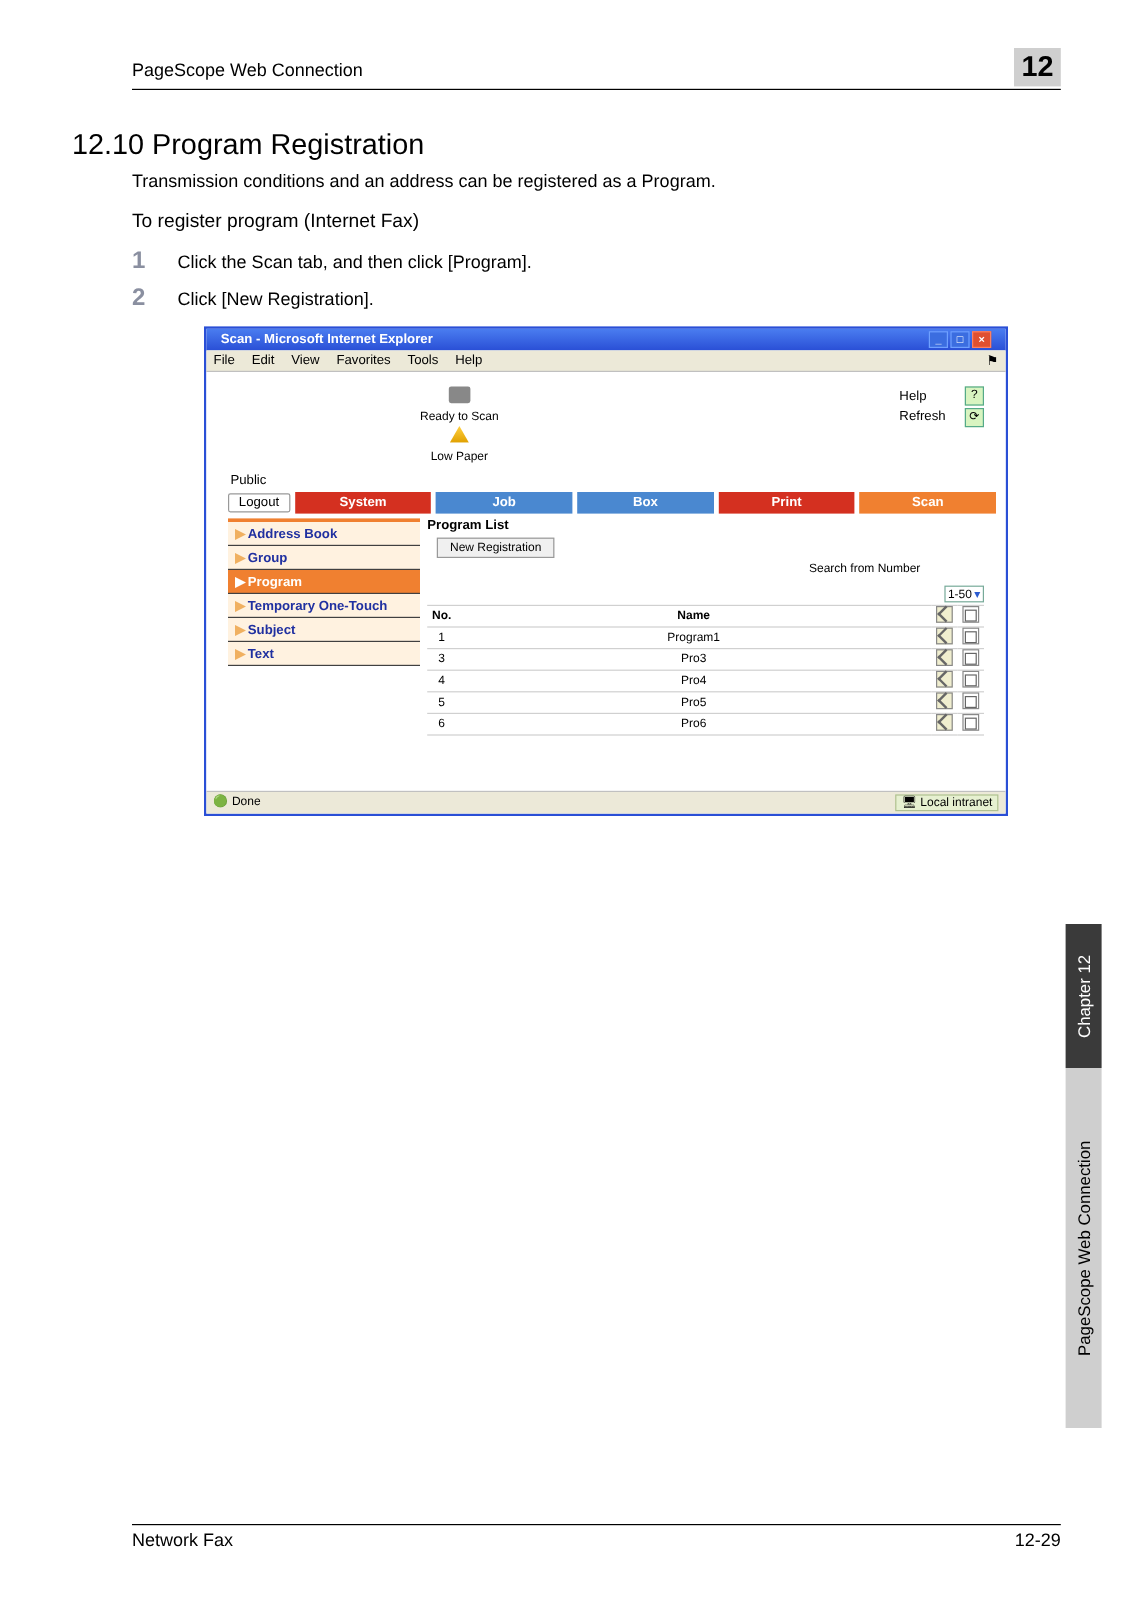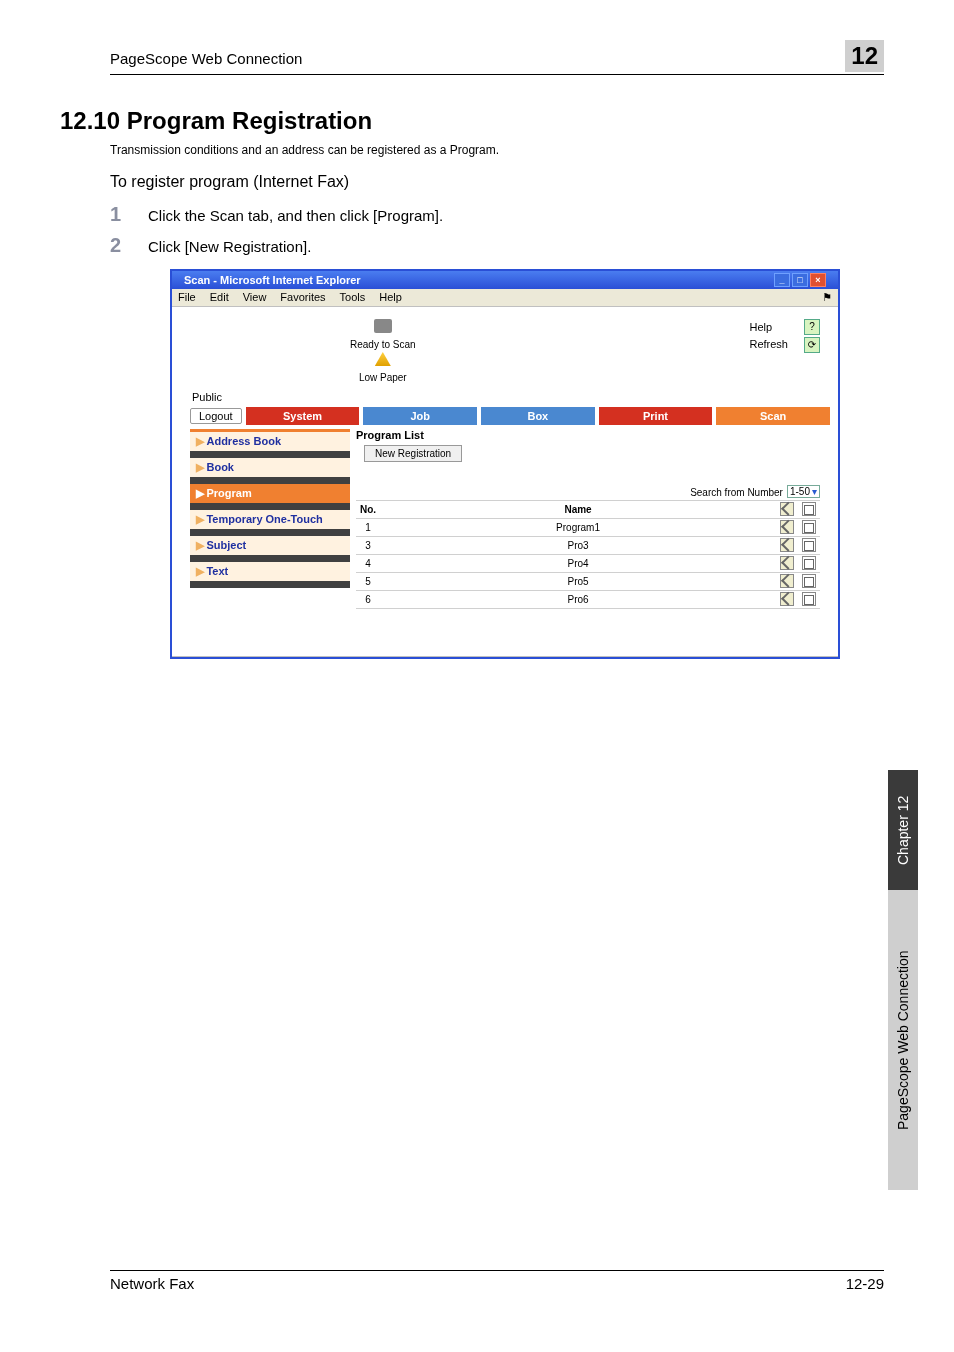--- a/index.html
+++ b/index.html
@@ -26,24 +26,24 @@
   }
   .header-left { font-size: 15px; }
   .header-right {
     background: #cfcfcf;
     font-size: 24px;
     font-weight: bold;
     padding: 2px 6px;
   }
   h1.section-title {
     font-size: 24px;
-    font-weight: bold;
+    font-weight: normal;
     margin: 32px 0 8px -50px;
   }
-  p.body-text { font-size: 12px; margin: 6px 0 16px 0; }
+  p.body-text { font-size: 15px; margin: 6px 0 16px 0; }
   p.sub-heading { font-size: 16px; font-weight: normal; margin: 16px 0 12px 0; }
   .step {
     display: flex;
     gap: 20px;
     margin: 8px 0;
     font-size: 15px;
   }
   .step-num {
     font-size: 20px;
     font-weight: bold;
@@ -117,35 +117,35 @@
   .tab.system { background:#d43020; }
   .tab.job    { background:#4a88d0; }
   .tab.box    { background:#4a88d0; }
   .tab.print  { background:#d43020; }
   .tab.scan   { background:#f08030; }
 
   .main-split { display:flex; margin:4px 10px 0 10px; gap:6px; height: 230px; }
   .sidebar { width: 160px; }
   .sidebar-item {
     padding:3px 6px; font-weight:bold; font-size:11px; color:#2030a0;
-    border-bottom:7px solid #404040;
+    border-bottom:1px solid #404040;
   }
   .sidebar-item.orange { background:#f08030; color:#fff; }
   .sidebar-item.lite   { background:#fff2e0; }
   .sidebar-accent { height:3px; background:#f08030; }
   .tri { color:#f0b060; margin-right:2px; }
   .tri.white { color:#fff; }
 
   .right-panel { flex:1; }
   .panel-title { font-weight:bold; font-size:11px; margin-bottom:2px; }
   .newreg-btn {
     background:#f0f0f0; border:1px solid #999; padding:2px 10px; font-size:10px;
     display:inline-block; margin:2px 0 4px 8px;
   }
-  .search-row { display:flex; justify-content:flex-end; align-items:flex-end; gap:4px; font-size:10px; margin-bottom:2px; }
+  .search-row { display:flex; justify-content:flex-end; align-items:flex-start; gap:20px; font-size:10px; margin-bottom:2px; }
   .search-select {
     border:1px solid #7a9; background:#fff; font-size:10px; padding:0 2px; display:flex; align-items:center; gap:2px;margin-top:19px;
   }
   .search-caret { color:#2a5bd0; }
 
   table.prog-table { width:100%; border-collapse:collapse; font-size:10px; }
   table.prog-table td, table.prog-table th {
     border-top:1px solid #d0d0d0; border-bottom:1px solid #d0d0d0;
     padding:0 4px; text-align:center; height:18px;
   }
@@ -257,21 +257,21 @@
         <span class="tab job">Job</span>
         <span class="tab box">Box</span>
         <span class="tab print">Print</span>
         <span class="tab scan">Scan</span>
       </div>
 
       <div class="main-split">
         <div class="sidebar">
           <div class="sidebar-accent"></div>
           <div class="sidebar-item lite"><span class="tri">▶</span><span>Address Book</span></div>
-          <div class="sidebar-item lite"><span class="tri">▶</span><span>Book</span></div>
+          <div class="sidebar-item lite"><span class="tri">▶</span><span>Group</span></div>
           <div class="sidebar-item orange"><span class="tri white">▶</span><span>Program</span></div>
           <div class="sidebar-item lite"><span class="tri">▶</span><span>Temporary One-Touch</span></div>
           <div class="sidebar-item lite"><span class="tri">▶</span><span>Subject</span></div>
           <div class="sidebar-item lite"><span class="tri">▶</span><span>Text</span></div>
         </div>
 
         <div class="right-panel">
           <div class="panel-title">Program List</div>
           <span class="newreg-btn">New Registration</span>
           <div class="search-row">
@@ -317,20 +317,24 @@
               <td>6</td>
               <td>Pro6</td>
               <td class="col-act"><span class="act-icon pen"></span></td>
               <td class="col-act"><span class="act-icon trash"></span></td>
             </tr>
           </tbody>
             </table>
         </div>
       </div>
     </div>
+    <div class="status-bar">
+      <span>🟢 <span>Done</span></span>
+      <span class="zone-box">🖥 <span>Local intranet</span></span>
+    </div>
   </div>
 
   <div class="side-tab">
     <div class="st-dark">Chapter 12</div>
     <div class="st-light">PageScope Web Connection</div>
   </div>
 
   <div class="footer-line">
     <span>Network Fax</span>
     <span>12-29</span>

